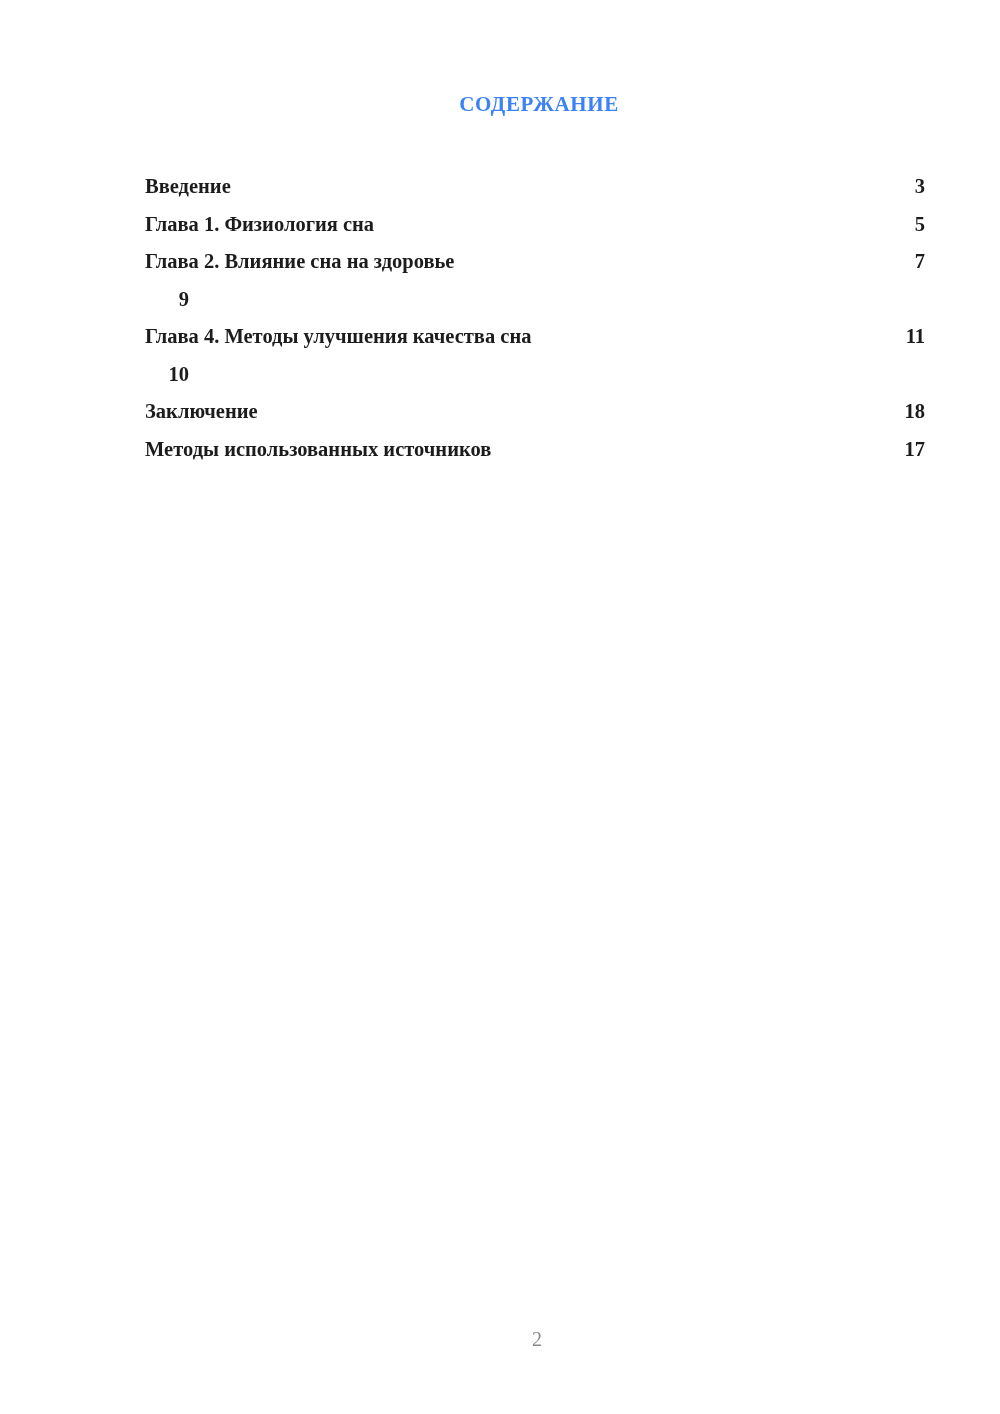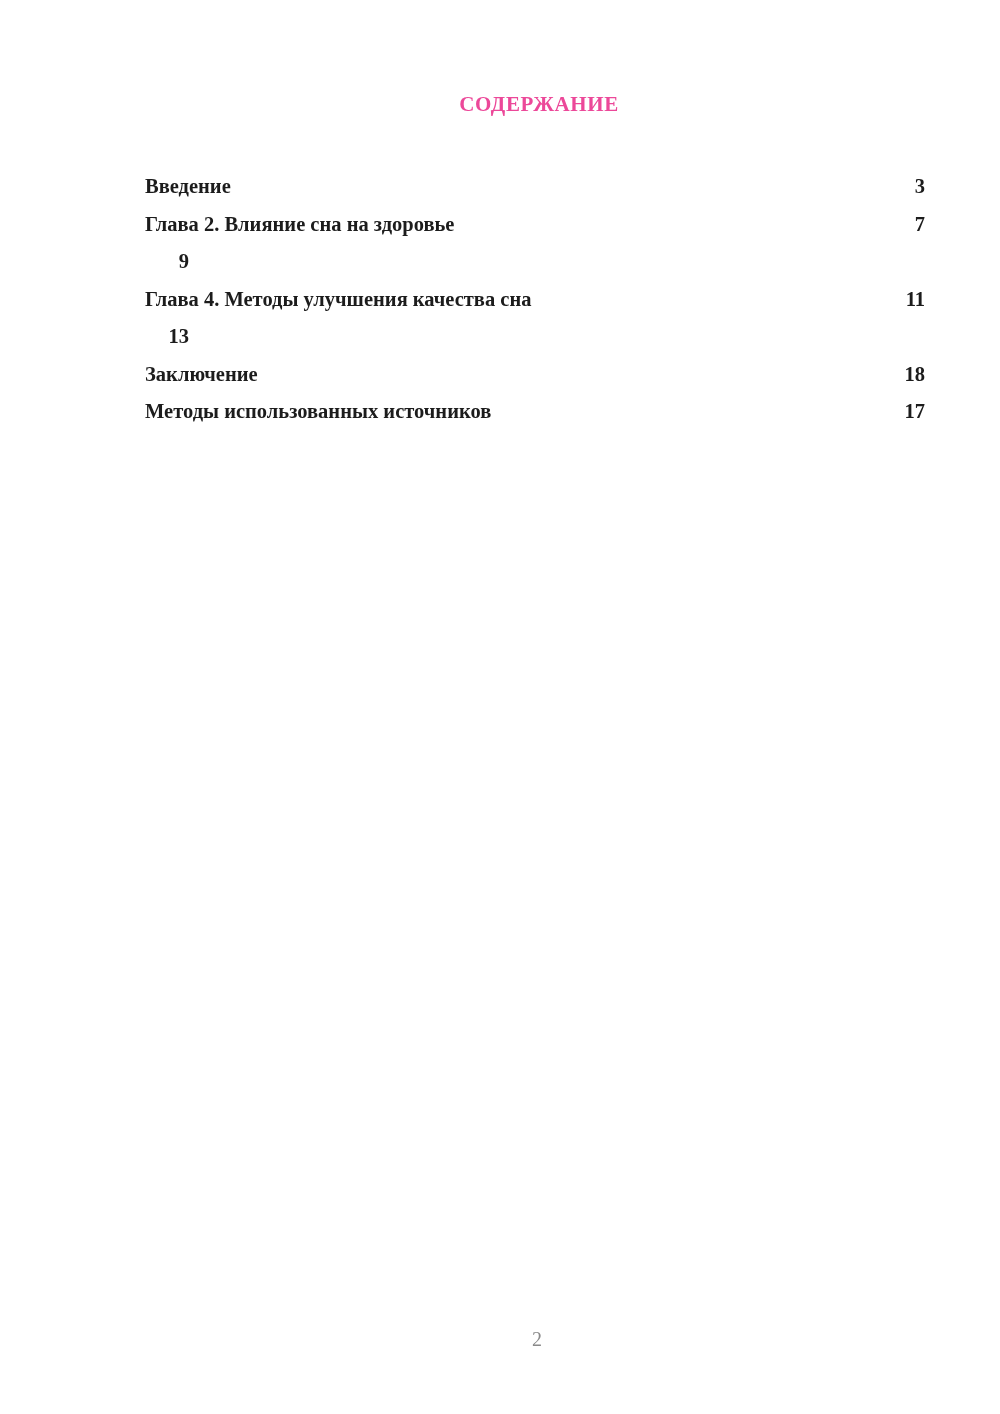--- a/index.html
+++ b/index.html
@@ -29,21 +29,21 @@
   
   .doc-title {
     position: absolute;
     top: 92px;
     left: 0;
     width: 1000px;
     text-align: center;
     font-size: 21px;
     font-weight: bold;
     letter-spacing: 0.6px;
-    color: #ec4899;
+    color: #3b82f6;
     
     padding-left: 78px;
     box-sizing: border-box;
   }
 
   
   .toc {
     position: absolute;
     top: 168px;
     left: 145px;
@@ -92,32 +92,36 @@
 <div class="page">
 
   <div class="doc-title">СОДЕРЖАНИЕ</div>
 
   <div class="toc" id="toc-list">
       <div class="toc-entry">
         <span class="toc-entry-title">Введение</span>
         <span class="toc-entry-page">3</span>
       </div>
       <div class="toc-entry">
+        <span class="toc-entry-title">Глава 1. Физиология сна</span>
+        <span class="toc-entry-page">5</span>
+      </div>
+      <div class="toc-entry">
         <span class="toc-entry-title">Глава 2. Влияние сна на здоровье</span>
         <span class="toc-entry-page">7</span>
       </div>
       <div class="toc-entry">
         <span class="toc-entry-page">9</span>
       </div>
       <div class="toc-entry">
         <span class="toc-entry-title">Глава 4. Методы улучшения качества сна</span>
         <span class="toc-entry-page">11</span>
       </div>
       <div class="toc-entry">
-        <span class="toc-entry-page">13</span>
+        <span class="toc-entry-page">10</span>
       </div>
       <div class="toc-entry">
         <span class="toc-entry-title">Заключение</span>
         <span class="toc-entry-page">18</span>
       </div>
       <div class="toc-entry">
         <span class="toc-entry-title">Методы использованных источников</span>
         <span class="toc-entry-page">17</span>
       </div>
     </div>

